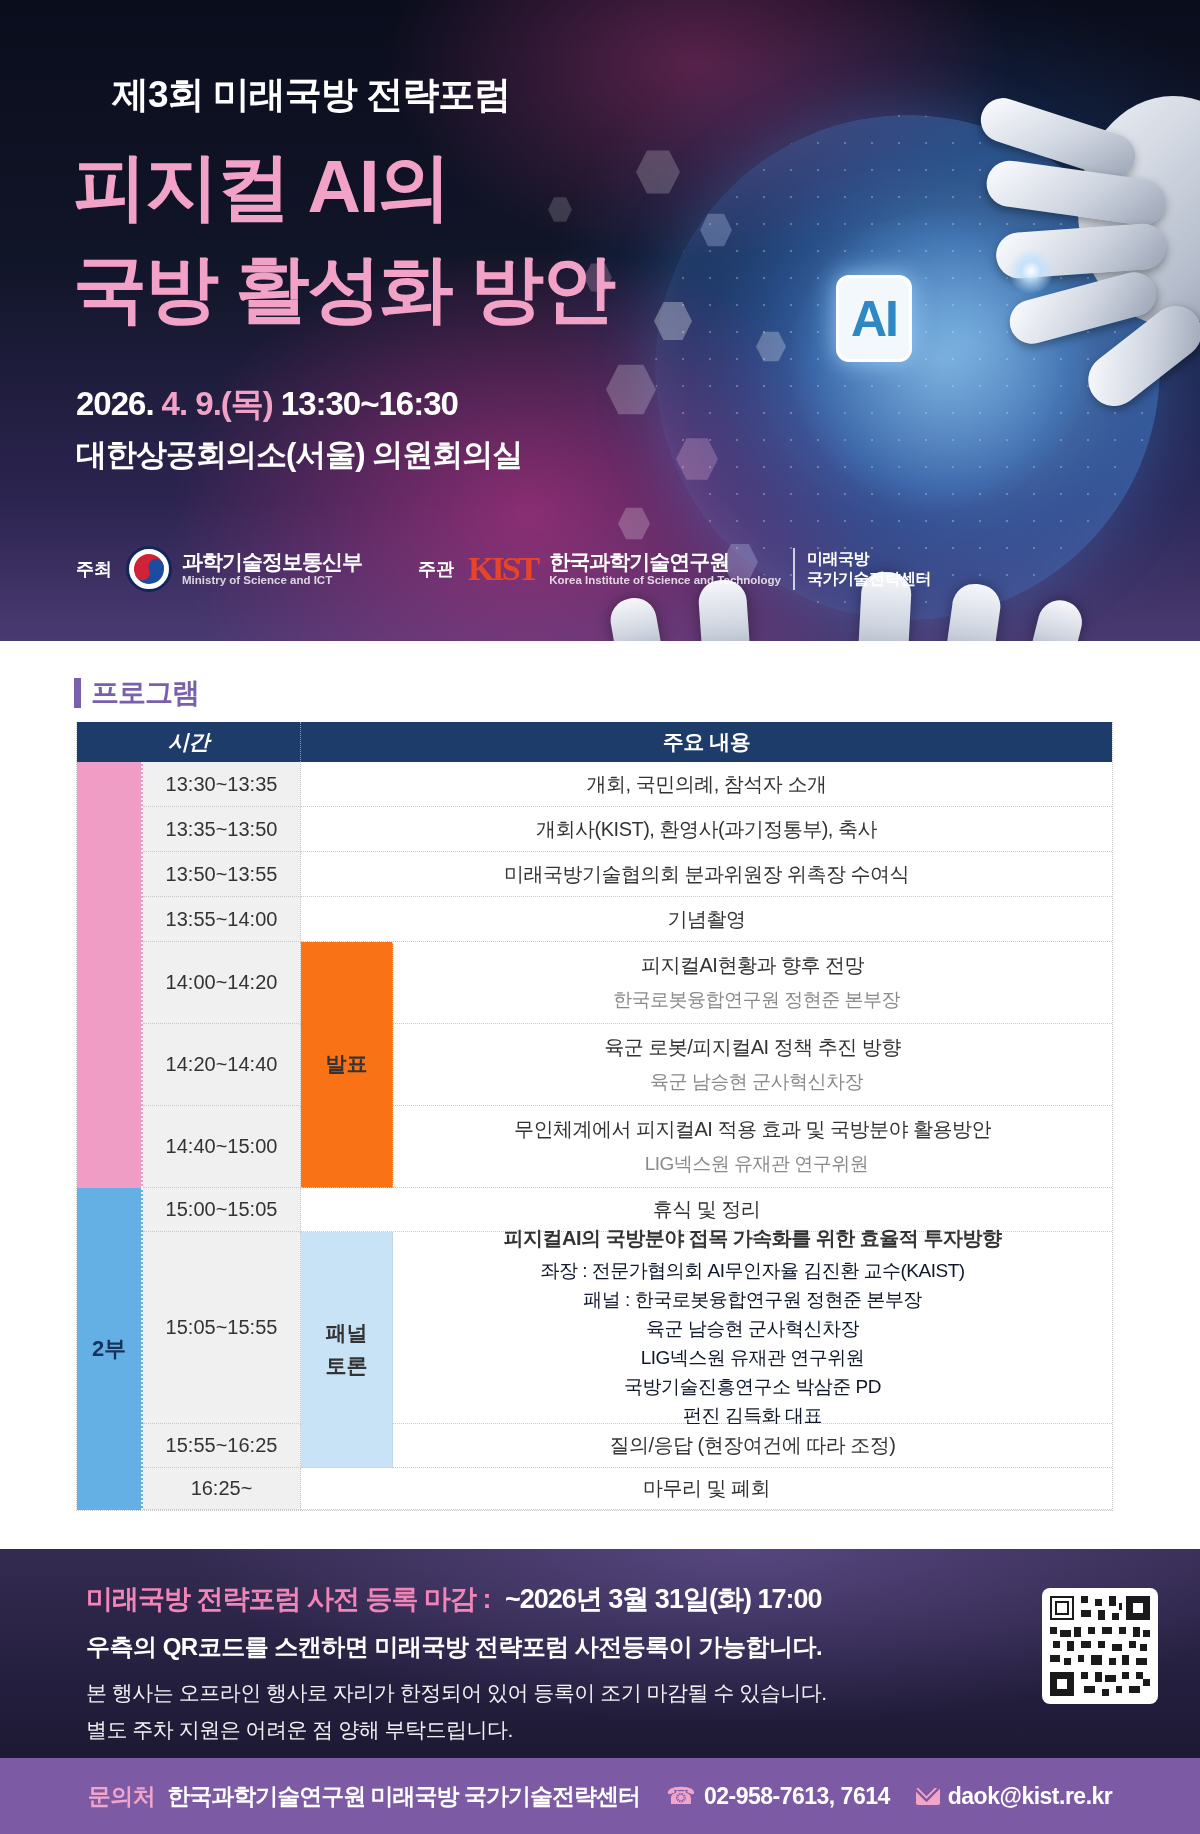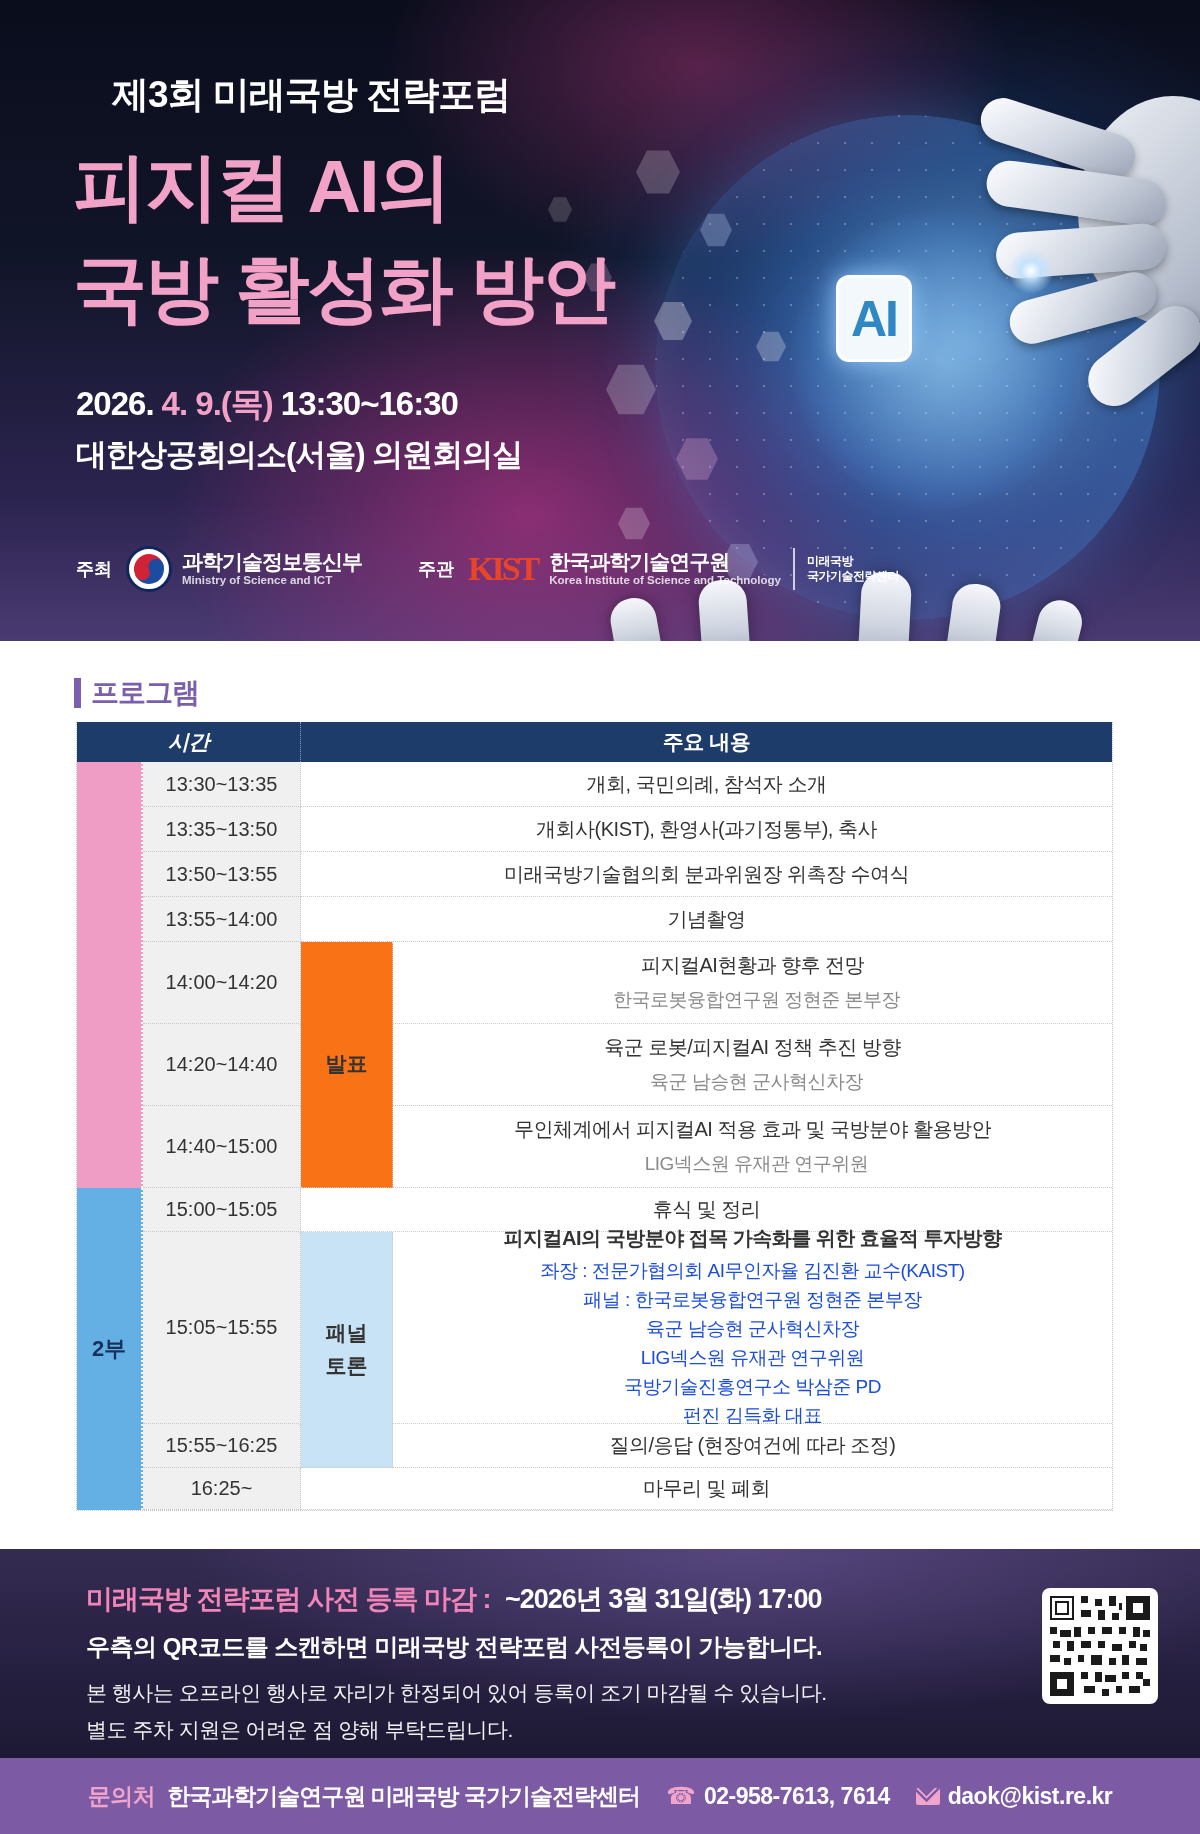--- a/index.html
+++ b/index.html
@@ -44,21 +44,21 @@
   .taegeuk-wrap{width:46px;height:46px;border-radius:50%;background:#ffffff;display:flex;align-items:center;justify-content:center;margin-right:10px;border:3px solid #10265c;}
   .taegeuk{position:relative;width:30px;height:30px;border-radius:50%;transform:rotate(-25deg);background:linear-gradient(180deg,#d02337 50%,#1c4ca0 50%);}
   .taegeuk::before{content:"";position:absolute;left:0;top:7.5px;width:15px;height:15px;border-radius:50%;background:#d02337;}
   .taegeuk::after{content:"";position:absolute;right:0;top:7.5px;width:15px;height:15px;border-radius:50%;background:#1c4ca0;}
   .org-names{display:flex;flex-direction:column;line-height:1.15;}
   .org-name-ko{color:#ffffff;font-size:21px;font-weight:800;letter-spacing:-1px;}
   .org-name-en{color:rgba(255,255,255,.8);font-size:11.5px;font-weight:600;}
   .kist-logo{color:#e8442a;font-size:34px;font-weight:800;letter-spacing:-3px;margin-right:12px;font-family:"Liberation Serif","DejaVu Serif",serif;}
   .org-divider{width:2px;height:42px;background:rgba(255,255,255,.75);margin:0 12px;}
   .org-center{display:flex;flex-direction:column;line-height:1.25;}
-  .org-center span{color:#ffffff;font-size:12px;font-weight:800;letter-spacing:-0.5px;}
+  .org-center span{color:#ffffff;font-size:16px;font-weight:800;letter-spacing:-0.5px;}
   .gap60{width:56px;}
 
   
   .prog-title{position:absolute;left:74px;top:674px;display:flex;align-items:center;}
   .prog-bar{width:7px;height:30px;background:#7a5fad;margin-right:10px;}
   .prog-text{color:#7a5fad;font-size:28px;font-weight:800;letter-spacing:-1px;}
 
   .table{position:absolute;left:76px;top:722px;width:1037px;display:grid;
     grid-template-columns:66px 158px 92px 1fr;
     grid-template-rows:40px 45px 45px 45px 45px 82px 82px 82px 44px 192px 44px 42px;
@@ -73,21 +73,21 @@
   .tcell{background:#f0f0f0;display:flex;align-items:center;justify-content:center;color:#333333;font-size:20px;
     border-right:1px dotted #c8c8c8;border-bottom:1px dotted #c8c8c8;}
   .lcell{display:flex;flex-direction:column;align-items:center;justify-content:center;color:#333333;font-size:21px;font-weight:600;
     border-right:1px dotted #c8c8c8;border-bottom:1px dotted #c8c8c8;line-height:1.55;}
   .lcell-pink{grid-area:6/3/9/4;background:#f97316;}
   .lcell-blue{grid-area:10/3/12/4;background:#c8e2f6;}
   .ccell{display:flex;flex-direction:column;align-items:center;justify-content:center;text-align:center;
     color:#333333;font-size:20px;font-weight:500;letter-spacing:-0.5px;border-bottom:1px dotted #c8c8c8;background:#ffffff;}
   .ccell .speaker{color:#8a8a8a;font-weight:400;font-size:19px;margin-top:8px;margin-left:8px;}
   .ccell .panel-title{font-weight:600;margin-bottom:4px;}
-  .ccell .detail{color:#1d4ed8;font-weight:400;font-size:19px;line-height:29px;}
+  .ccell .detail{color:#0f172a;font-weight:400;font-size:19px;line-height:29px;}
   .c1{grid-area:2/3/3/5;} .c2{grid-area:3/3/4/5;} .c3{grid-area:4/3/5/5;} .c4{grid-area:5/3/6/5;}
   .c5{grid-area:6/4/7/5;} .c6{grid-area:7/4/8/5;} .c7{grid-area:8/4/9/5;}
   .c8{grid-area:9/3/10/5;} .c9{grid-area:10/4/11/5;} .c10{grid-area:11/4/12/5;} .c11{grid-area:12/3/13/5;}
   .t1{grid-area:2/2/3/3;} .t2{grid-area:3/2/4/3;} .t3{grid-area:4/2/5/3;} .t4{grid-area:5/2/6/3;}
   .t5{grid-area:6/2/7/3;} .t6{grid-area:7/2/8/3;} .t7{grid-area:8/2/9/3;} .t8{grid-area:9/2/10/3;}
   .t9{grid-area:10/2/11/3;} .t10{grid-area:11/2/12/3;} .t11{grid-area:12/2/13/3;}
 
   
   .register{position:absolute;left:0;top:1549px;width:1200px;height:209px;
     background:

